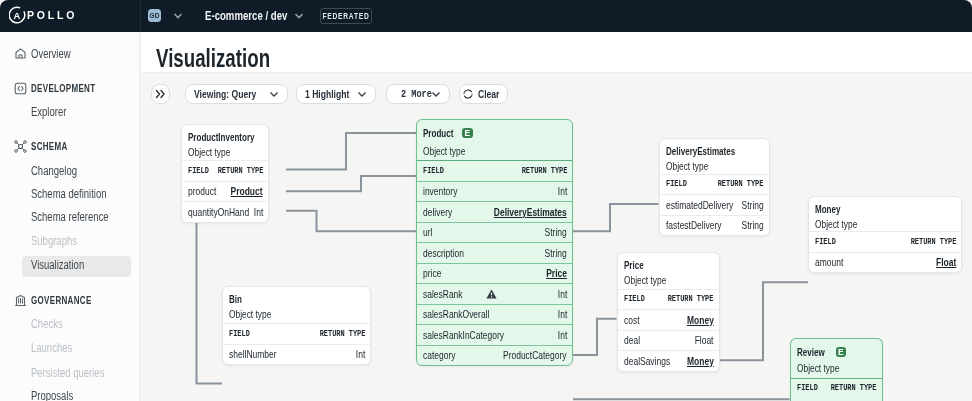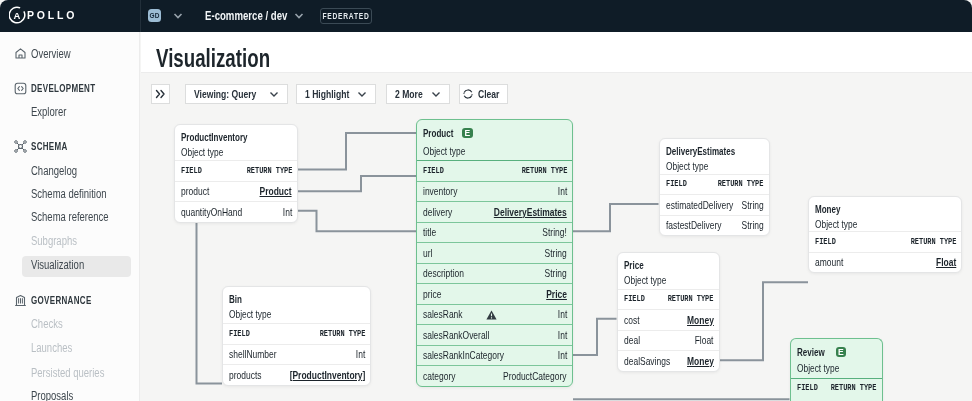--- a/index.html
+++ b/index.html
@@ -16,21 +16,21 @@
   .sidebar { position:absolute; left:0; top:32px; width:140px; height:369px; background:#fcfcfc; border-right:1px solid #ececec; z-index:20; }
   .sb-item { position:absolute; left:31px; font-size:12.5px; color:#3e474e; white-space:nowrap; transform:scaleX(0.76); transform-origin:0 0; }
   .sb-head { position:absolute; left:31px; font-size:10px; font-weight:bold; color:#2e373d; letter-spacing:0.4px; white-space:nowrap; transform:scaleX(0.8); transform-origin:0 0; }
   .sb-dis { color:#b9bfc4; }
   .sb-sel-bg { position:absolute; left:22px; top:224px; width:109px; height:21px; background:#e9e9e9; border-radius:4px; }
   .sb-icon { position:absolute; left:14px; width:13px; height:13px; }
 
   .titleband { position:absolute; left:141px; top:32px; width:831px; height:41px; background:#ffffff; border-bottom:1px solid #ececec; z-index:10; }
   .pagetitle { position:absolute; left:15px; top:11px; font-size:26px; font-weight:bold; color:#1d252b; white-space:nowrap; transform:scaleX(0.72); transform-origin:0 0; }
 
-  .btn { position:absolute; top:84px; height:20px; background:#fff; border:1px solid #dcdddd; border-radius:0; font-size:11px; font-weight:bold; color:#28313a; display:flex; align-items:center; justify-content:center; z-index:15; }
+  .btn { position:absolute; top:84px; height:20px; background:#fff; border:1px solid #dcdddd; border-radius:8px; font-size:11px; font-weight:bold; color:#28313a; display:flex; align-items:center; justify-content:center; z-index:15; }
   .btn .bl { display:inline-block; white-space:nowrap; transform:scaleX(0.78); transform-origin:0 50%; }
 
   .canvas { position:absolute; left:141px; top:73px; width:831px; height:328px; background:#f5f5f4; }
 
   .node { position:absolute; background:#fff; border:1px solid #e4e5e6; border-radius:6px; box-shadow:0 1px 3px rgba(0,0,0,.06); font-size:11px; color:#1c242b; z-index:5; }
   .node .hd { position:relative; }
   .node .t { position:absolute; left:6px; top:6px; font-size:11px; font-weight:bold; white-space:nowrap; transform:scaleX(0.73); transform-origin:0 0; }
   .node .ot { position:absolute; left:6px; top:21px; font-size:11px; color:#222b32; white-space:nowrap; transform:scaleX(0.76); transform-origin:0 0; }
   .node .cols, .node .row { position:relative; border-top:1px solid #ececec; height:20.5px; }
   .node .cols { font-size:9px; font-weight:bold;font-family:Liberation Mono, monospace; }
@@ -119,21 +119,21 @@
     <svg style="position:absolute;right:8px" width="10" height="7">
       <path d="M1.5 1.5 L5 5 L8.5 1.5" fill="none" stroke="#3a434c" stroke-width="1.4"></path>
     </svg>
   </div>
 <div class="btn" style="left:296px;width:80px;justify-content:flex-start;padding:0 8px;">
     <span class="bl">1 Highlight</span>
     <svg style="position:absolute;right:8px" width="10" height="7">
       <path d="M1.5 1.5 L5 5 L8.5 1.5" fill="none" stroke="#3a434c" stroke-width="1.4"></path>
     </svg>
   </div>
-<div class="btn" style="left:386px;width:64px;justify-content:flex-start;padding:0 8px;">
+<div class="btn" style="left:386px;width:64px;justify-content:flex-end;padding:0 8px;font-family:Liberation Mono, monospace;">
     <span class="bl">2 More</span>
     <svg style="position:absolute;right:8px" width="10" height="7">
       <path d="M1.5 1.5 L5 5 L8.5 1.5" fill="none" stroke="#3a434c" stroke-width="1.4"></path>
     </svg>
   </div>
 <div class="btn" style="left:459px;width:49px;gap:4px;">
     <svg width="12" height="12" viewBox="0 0 12 12">
       <path d="M9.8 4.2 A4.2 4.2 0 0 0 2.2 4.6 M2.2 7.8 A4.2 4.2 0 0 0 9.8 7.4" fill="none" stroke="#28313a" stroke-width="1.2"></path>
       <path d="M0.8 4.9 L2.3 4.7 L2.6 6.3 Z M11.2 7.1 L9.7 7.3 L9.4 5.7 Z" fill="#28313a"></path>
     </svg>
@@ -147,21 +147,21 @@
       <polyline points="145,118.3 220,118.3 220,103 275,103"></polyline>
       <polyline points="145,137.7 175.5,137.7 175.5,158.3 275,158.3"></polyline>
       <polyline points="55.5,148 55.5,310.5 81,310.5"></polyline>
       <polyline points="432,158.3 469,158.3 469,131 517.5,131"></polyline>
       <polyline points="432,282 456,282 456,245.8 475.5,245.8"></polyline>
       <polyline points="578,287.3 622,287.3 622,209.3 667,209.3"></polyline>
       <polyline points="432,326.3 648.5,326.3"></polyline>
     </g>
   </svg>
 
-  <div class="node" style="left:33px;top:50.5px;width:124px;">
+  <div class="node" style="left:40px;top:50.5px;width:88px;">
     <div class="hd" style="height:35.5px;">
         <div class="t">ProductInventory</div>
         <div class="ot">Object type</div>
       </div>
     <div class="cols">
         <span class="l">FIELD</span>
         <span class="r">RETURN TYPE</span>
       </div>
     <div class="row">
         <span class="l">product</span>
@@ -185,24 +185,20 @@
       </div>
     <div class="row">
         <span class="l">inventory</span>
         <span class="r">Int</span>
       </div>
     <div class="row">
         <span class="l">delivery</span>
         <span class="r lnk">DeliveryEstimates</span>
       </div>
     <div class="row">
-        <span class="l">title</span>
-        <span class="r">String!</span>
-      </div>
-    <div class="row">
         <span class="l">url</span>
         <span class="r">String</span>
       </div>
     <div class="row">
         <span class="l">description</span>
         <span class="r">String</span>
       </div>
     <div class="row">
         <span class="l">price</span>
         <span class="r lnk">Price</span>
@@ -292,24 +288,20 @@
         <div class="ot">Object type</div>
       </div>
     <div class="cols">
         <span class="l">FIELD</span>
         <span class="r">RETURN TYPE</span>
       </div>
     <div class="row">
         <span class="l">shellNumber</span>
         <span class="r">Int</span>
       </div>
-    <div class="row">
-        <span class="l">products</span>
-        <span class="r lnk">[ProductInventory]</span>
-      </div>
   </div>
 
   <div class="node gnode" style="left:648.5px;top:265px;width:93px;height:63px;border-bottom:none;border-radius:6px 6px 0 0;">
     <div class="hd" style="height:38.5px;">
         <div class="t" style="top:6.5px">Review</div>
         <span class="ebadge">E</span>
         <div class="ot" style="top:23px">Object type</div>
       </div>
     <div class="cols">
         <span class="l">FIELD</span>

